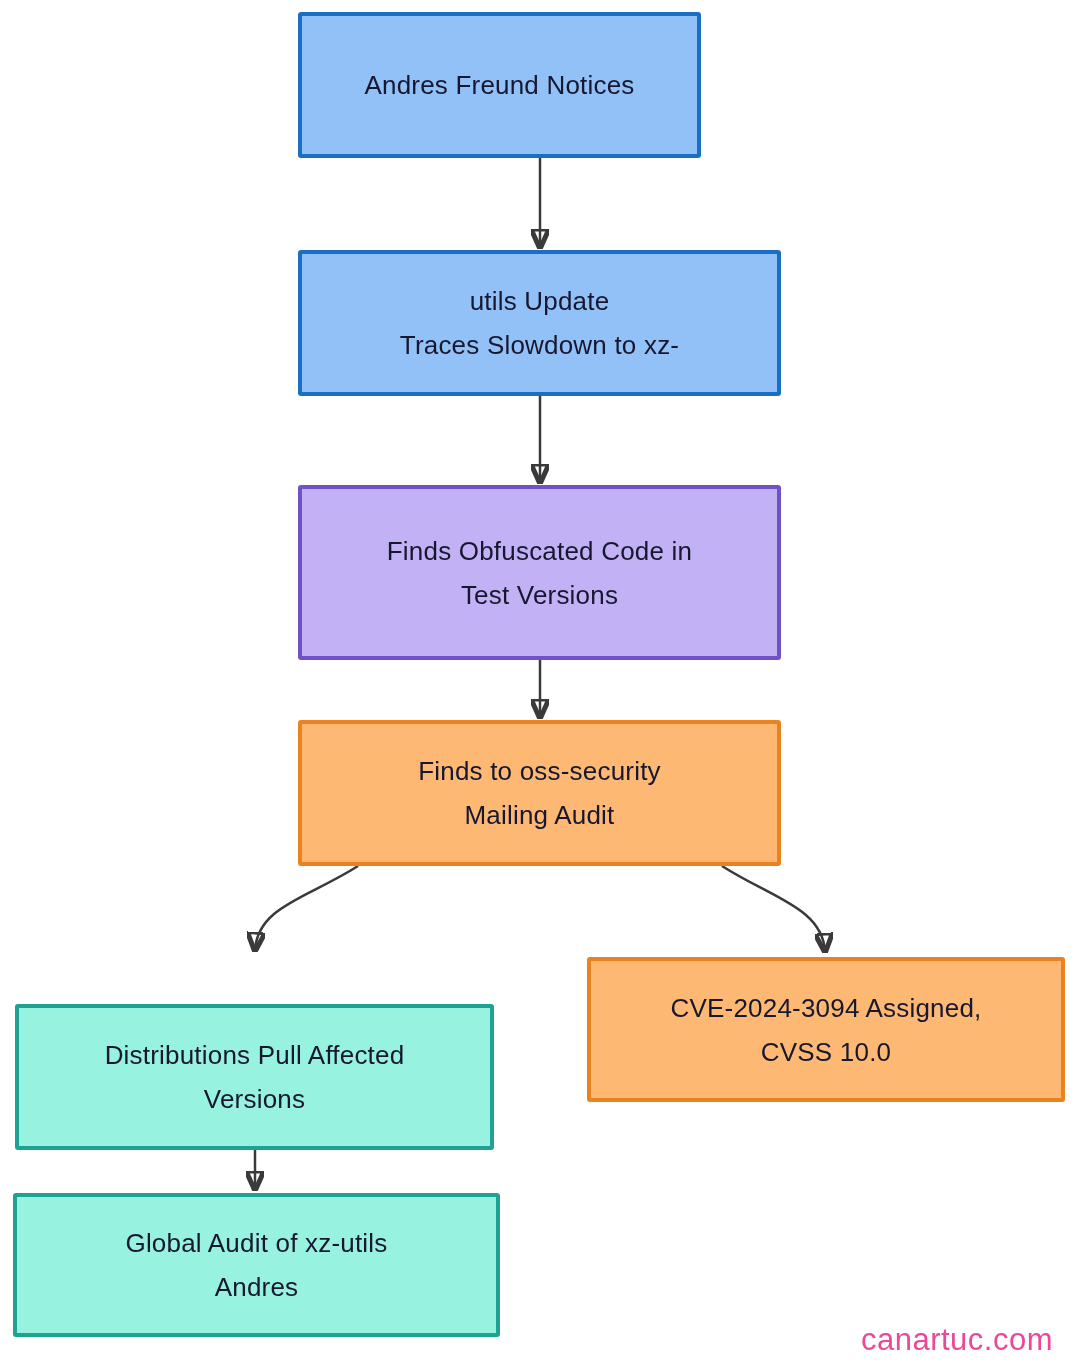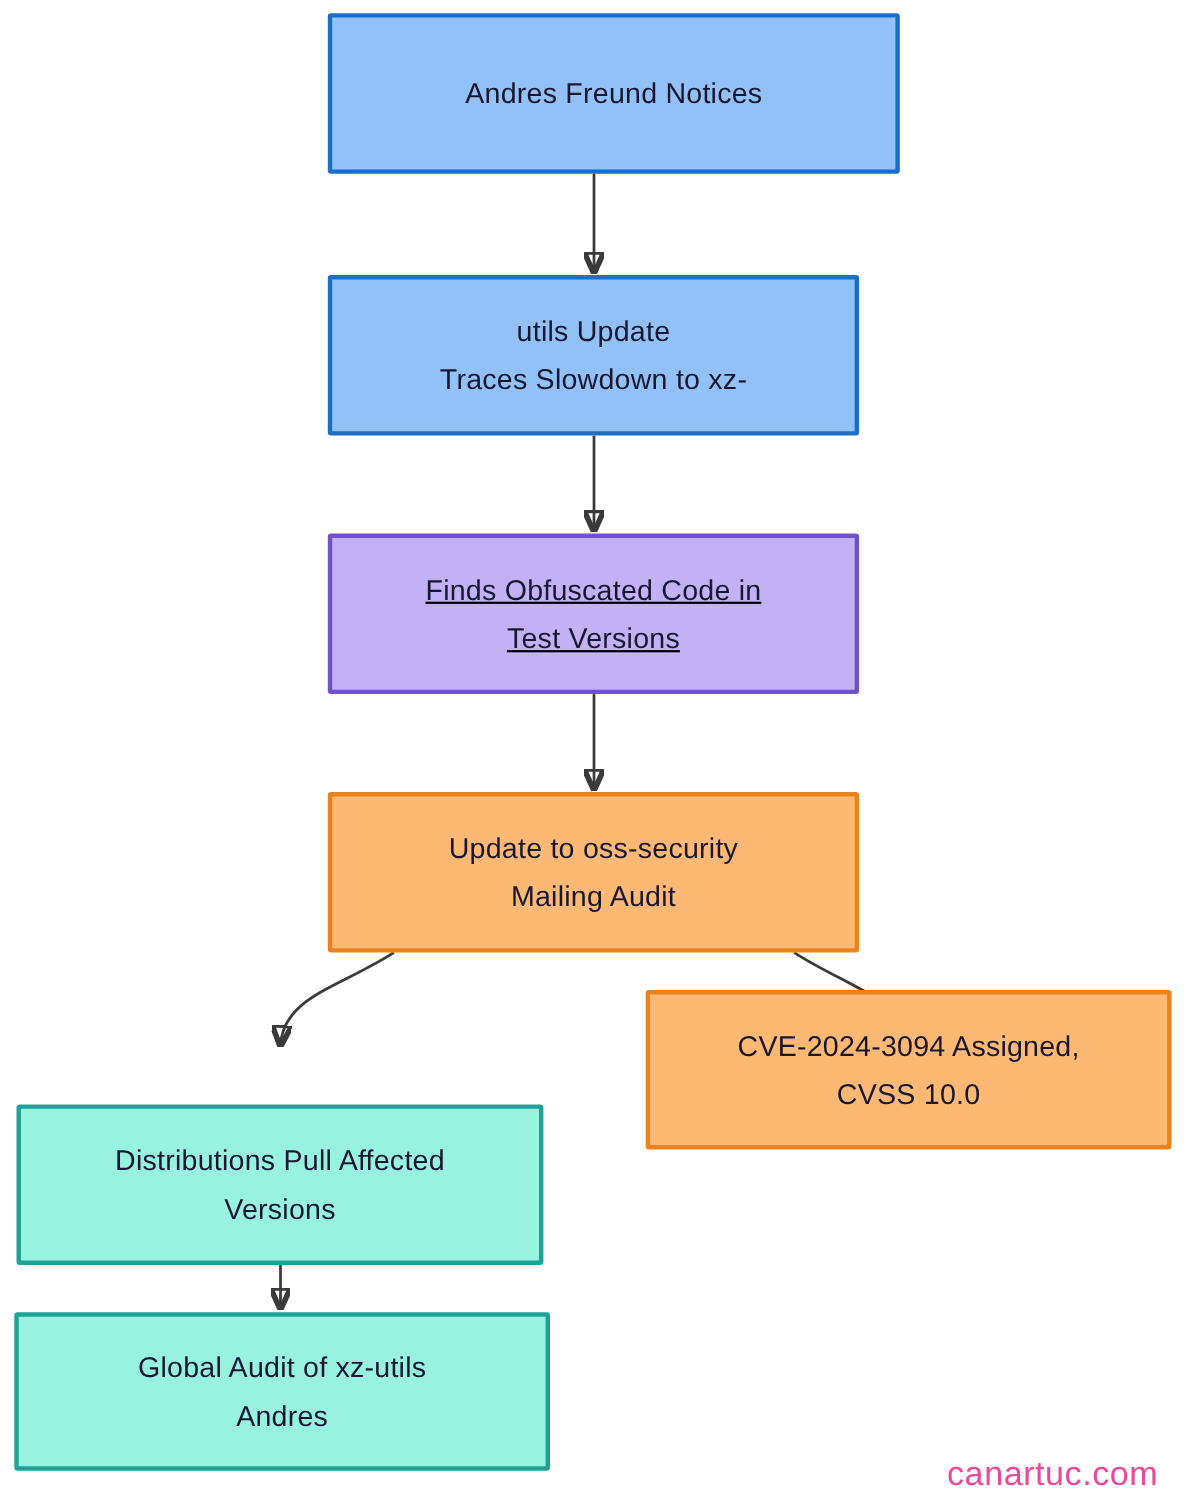--- a/index.html
+++ b/index.html
@@ -45,26 +45,26 @@
     font-weight: 400;
     letter-spacing: 0.2px;
     white-space: nowrap;
   }
   .node .label span { display: block; }
   .blue   { background: #92c1f7; border-color: #1a6fc4; }
   .purple { background: #c2b1f5; border-color: #7052c5; }
   .orange { background: #fdb873; border-color: #ea831f; }
   .teal   { background: #97f2e0; border-color: #1fa294; }
 
-  .n1 { left: 298px; top: 12px;   width: 520px; height: 146px; }
+  .n1 { left: 298px; top: 12px;   width: 403px; height: 146px; }
   .n2 { left: 298px; top: 250px;  width: 483px; height: 146px; }
-  .n3 { left: 298px; top: 485px;  width: 483px; height: 146px; text-decoration: underline; }
+  .n3 { left: 298px; top: 485px;  width: 483px; height: 175px; }
   .n4 { left: 298px; top: 720px;  width: 483px; height: 146px; }
   .n5 { left: 15px;  top: 956px;  width: 479px; height: 146px; margin-top: 48px; }
-  .n6 { left: 587px; top: 900px;  width: 478px; height: 145px; }
+  .n6 { left: 587px; top: 957px;  width: 478px; height: 145px; }
   .n7 { left: 13px;  top: 1193px; width: 487px; height: 144px; }
 
   .watermark {
     position: absolute;
     right: 27px;
     bottom: 10px;
     font-size: 31px;
     color: #ec4899;
     letter-spacing: 0.5px;
   }
@@ -103,21 +103,21 @@
 
   <div class="node purple n3">
     <div class="label">
       <span>Finds Obfuscated Code in</span>
       <span>Test Versions</span>
     </div>
   </div>
 
   <div class="node orange n4">
     <div class="label">
-      <span>Update to oss-security</span>
+      <span>Finds to oss-security</span>
       <span>Mailing Audit</span>
     </div>
   </div>
 
   <div class="node teal n5">
     <div class="label">
       <span>Distributions Pull Affected</span>
       <span>Versions</span>
     </div>
   </div>

